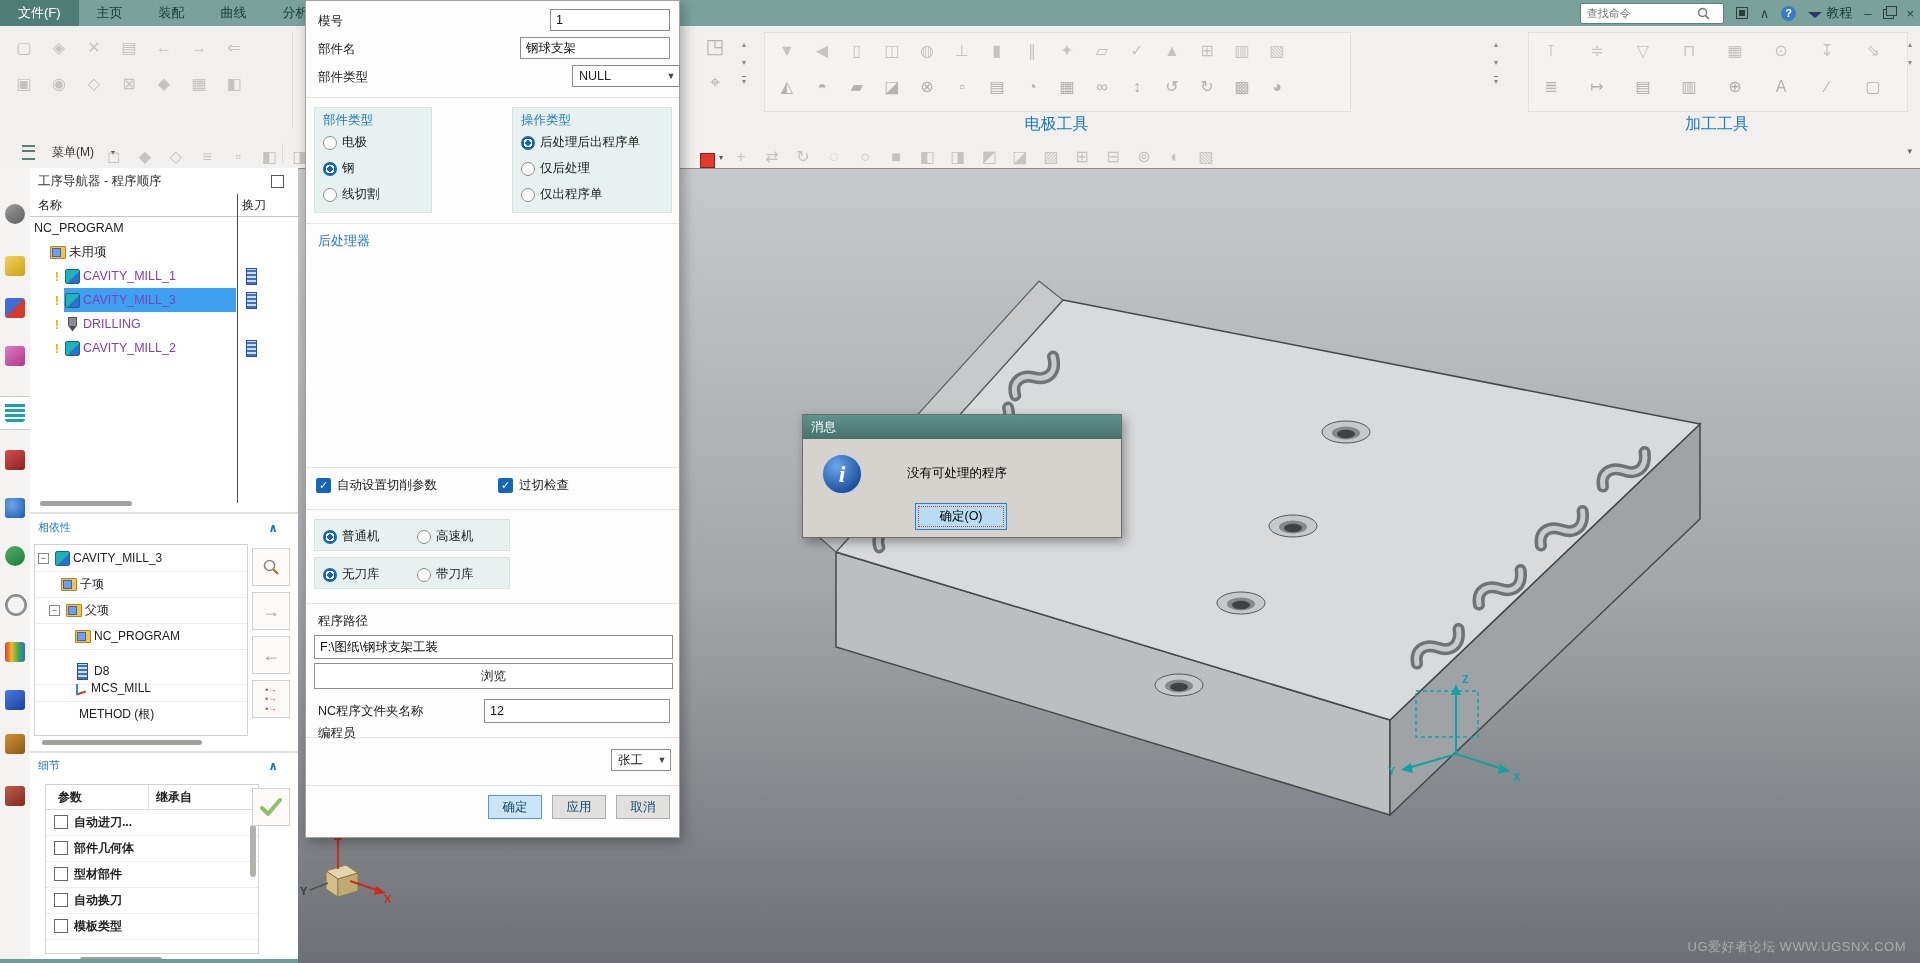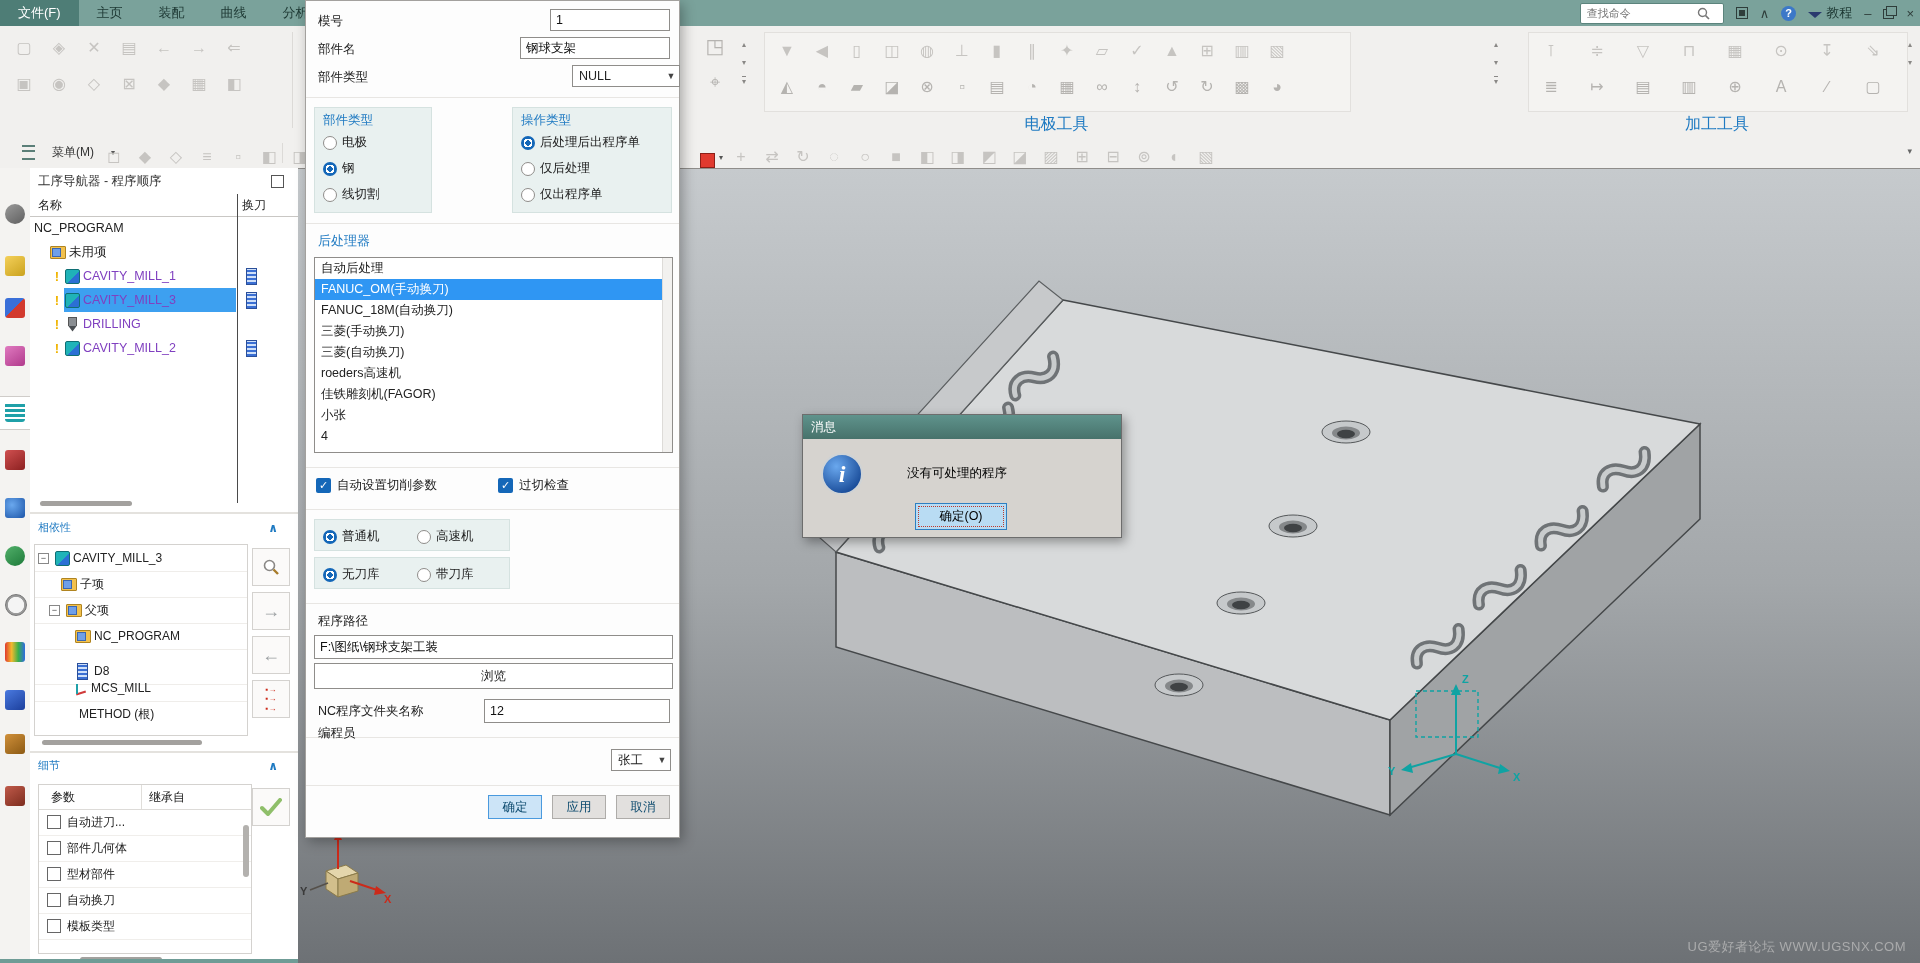--- a/index.html
+++ b/index.html
@@ -71,21 +71,21 @@
   .sec-div{position:absolute;left:0;width:100%;height:2px;background:#e4e2de;}
   .sec-hdr{position:absolute;left:8px;color:#1f7ac2;font-size:11px;}
   .chev{position:absolute;right:20px;color:#1f7ac2;font-size:12px;font-weight:bold;}
   .depbox{position:absolute;left:4px;top:376px;width:212px;height:190px;border:1px solid #d4d2cf;}
   .deprow{position:absolute;left:0;width:100%;height:26px;display:flex;align-items:center;border-bottom:1px solid #efedea;}
   .expbox{width:9px;height:9px;border:1px solid #888;display:inline-flex;align-items:center;justify-content:center;font-size:9px;line-height:1;color:#444;background:#fff;margin-right:3px;flex:none;}
   .sidebtn{position:absolute;left:222px;width:36px;height:36px;border:1px solid #d4d2cf;background:#fbfaf9;display:flex;align-items:center;justify-content:center;color:#9ca0a3;font-size:18px;}
   .gi-csys{width:13px;height:13px;position:relative;margin:0 3px;}
   .gi-csys:before{content:"";position:absolute;left:1px;bottom:1px;width:10px;height:2px;background:#d03a3a;transform:rotate(-18deg);}
   .gi-csys:after{content:"";position:absolute;left:1px;bottom:1px;width:2px;height:10px;background:#1fa0a8;}
-  .detbox{position:absolute;left:8px;top:616px;width:212px;height:168px;border:1px solid #d4d2cf;overflow:hidden;}
+  .detbox{position:absolute;left:15px;top:616px;width:212px;height:168px;border:1px solid #d4d2cf;overflow:hidden;font-weight:bold;}
   .dethdr{position:absolute;top:0;left:0;width:100%;height:24px;border-bottom:1px solid #dddbd8;}
   .detrow{position:absolute;left:0;width:100%;height:26px;display:flex;align-items:center;border-bottom:1px solid #f0eeeb;}
   .cbx{width:12px;height:12px;border:1px solid #666;background:#fff;margin:0 6px 0 8px;flex:none;}
   .vthumb{position:absolute;width:6px;background:#b3b1ae;border-radius:3px;}
 
   
   .graphics{left:298px;top:168px;width:1622px;height:795px;background:linear-gradient(180deg,#c6cacd 0%,#a3a7aa 52%,#6d7175 100%);border-top:1px solid #8f8d8a;overflow:hidden;}
   .watermark{position:absolute;right:14px;bottom:8px;color:#aaabac;font-size:13px;letter-spacing:.5px;}
 
   
@@ -591,32 +591,20 @@
           <span>仅后处理</span>
         </div>
       <div class="ropt" style="top:78px">
           <span class="rad"></span>
           <span>仅出程序单</span>
         </div>
     </div>
     <div class="dsep" style="top:222px"></div>
 
     <span class="bluelbl" style="top:231px">后处理器</span>
-    <div class="plist">
-      <div class="pitem">自动后处理</div>
-      <div class="pitem sel">FANUC_OM(手动换刀)</div>
-      <div class="pitem">FANUC_18M(自动换刀)</div>
-      <div class="pitem">三菱(手动换刀)</div>
-      <div class="pitem">三菱(自动换刀)</div>
-      <div class="pitem">roeders高速机</div>
-      <div class="pitem">佳铁雕刻机(FAGOR)</div>
-      <div class="pitem">小张</div>
-      <div class="pitem">4</div>
-      <div class="sb"></div>
-    </div>
     <div class="dsep" style="top:466px"></div>
 
     <div class="chk" style="left:10px;top:476px">
       <span class="box">✓</span>
         <span>自动设置切削参数</span>
     </div>
     <div class="chk" style="left:192px;top:476px">
       <span class="box">✓</span>
         <span>过切检查</span>
     </div>

